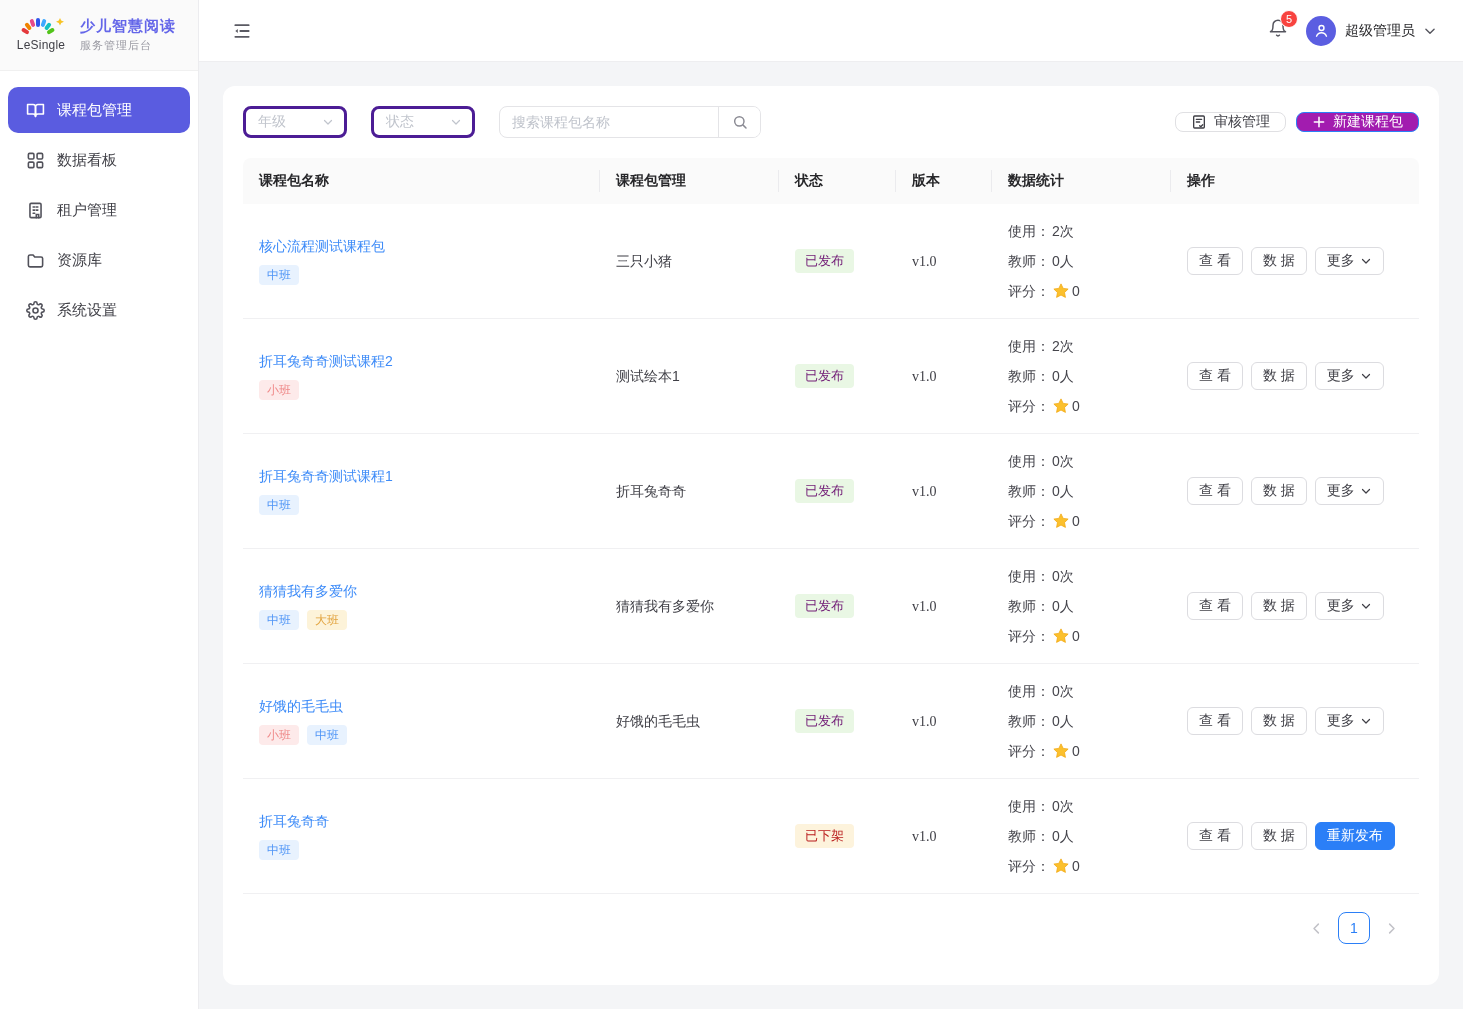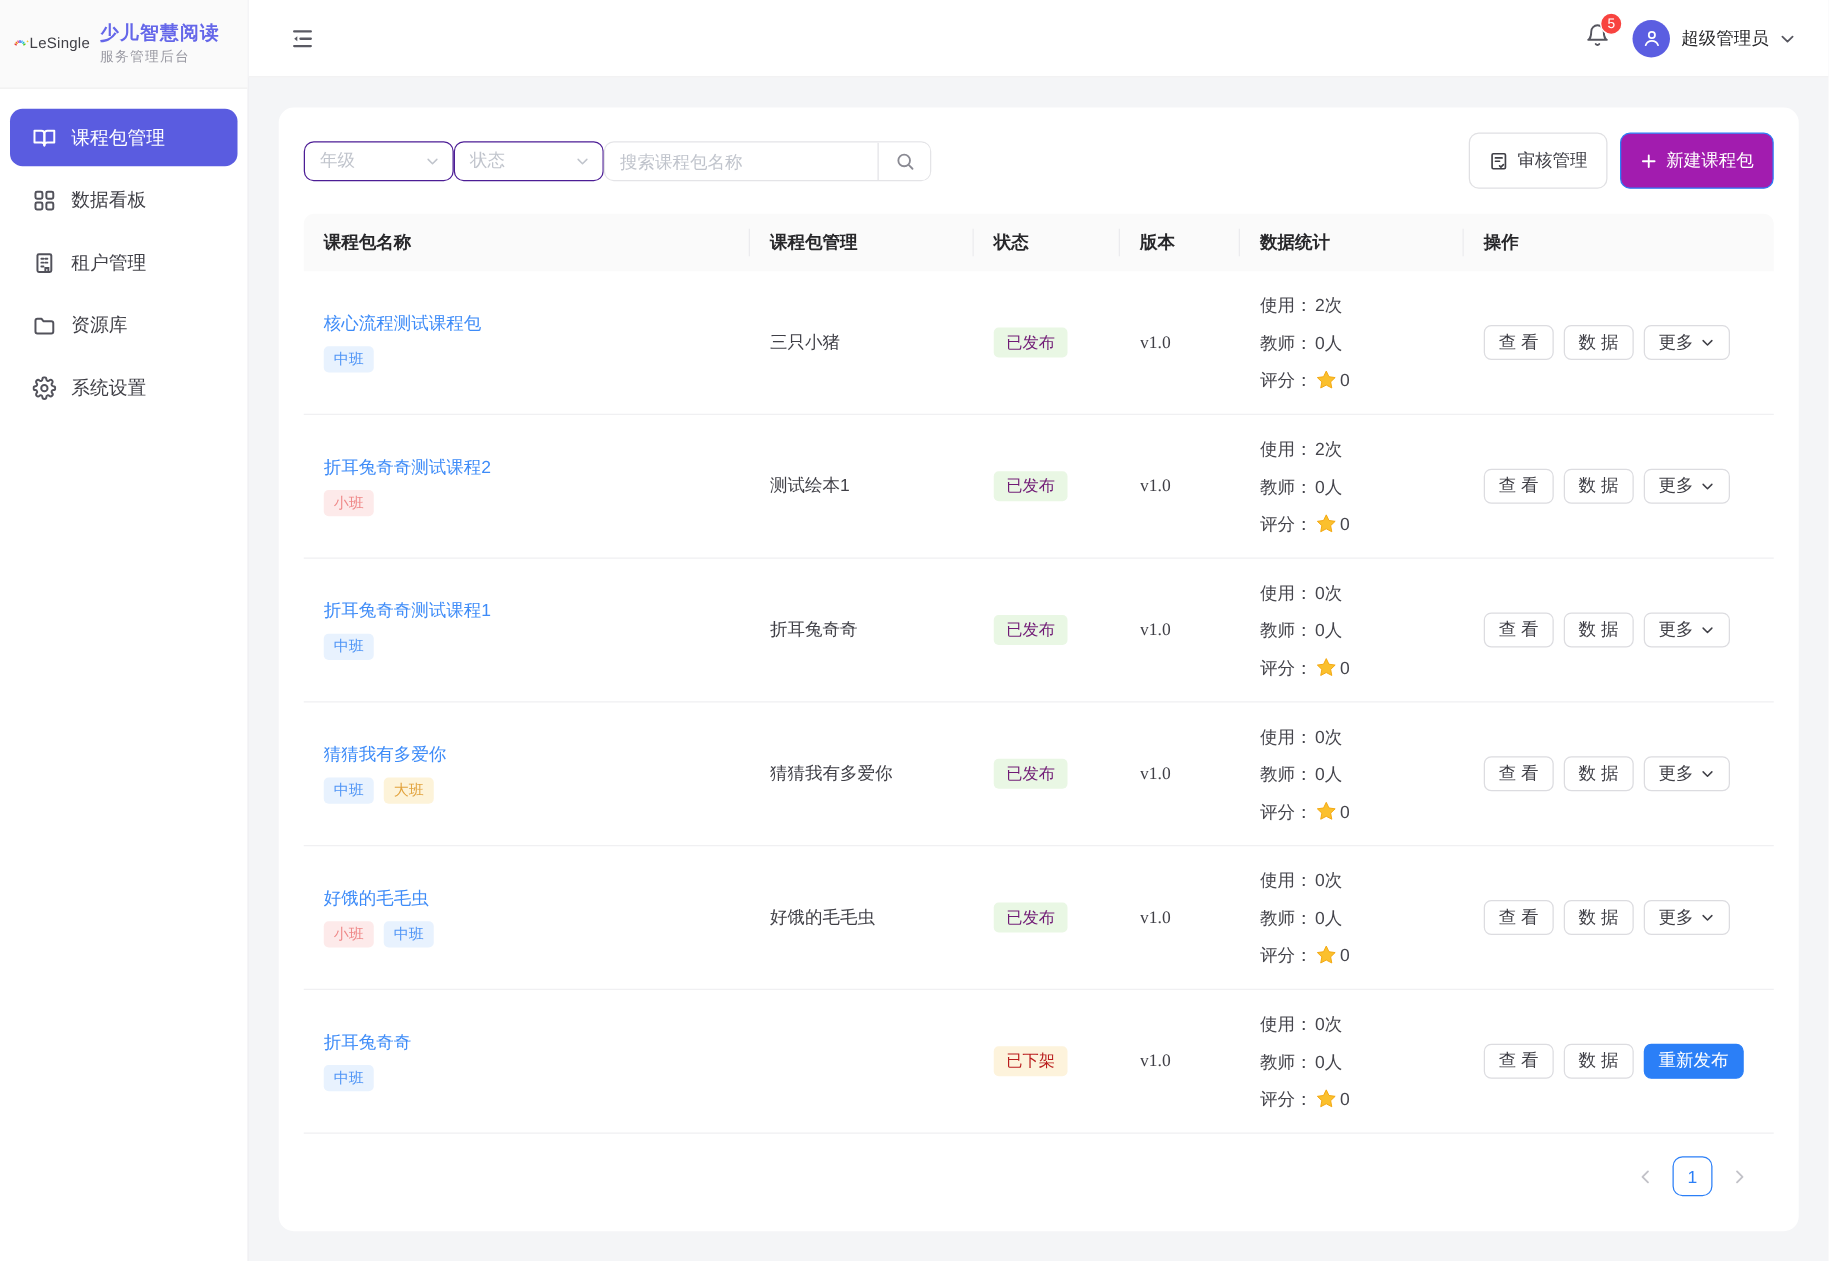--- a/index.html
+++ b/index.html
@@ -2,21 +2,21 @@
 <html><head>
 <meta charset="utf-8">
 <style>
   * { margin:0; padding:0; box-sizing:border-box; }
   html,body { width:1463px; height:1009px; font-family:"Liberation Sans","DejaVu Sans",sans-serif; }
   .app { display:flex; width:1463px; height:1009px; background:#f4f5f7; overflow:hidden; }
 
   
   .sidebar { width:199px; background:#ffffff; border-right:1px solid #ececef; display:flex; flex-direction:column; flex-shrink:0; }
   .logo-area { height:71px; background:#fafafa; border-bottom:1px solid #f0f0f0; display:flex; align-items:center; padding:0 10px; gap:8px; }
-  .logo-mark { display:flex; flex-direction:row; align-items:center; width:62px; }
+  .logo-mark { display:flex; flex-direction:column; align-items:center; width:62px; }
   .logo-mark .word { font-size:12px; color:#3f3f46; letter-spacing:.2px; margin-top:-2px; }
   .logo-titles { display:flex; flex-direction:column; gap:2px; }
   .logo-title { font-size:15px; font-weight:bold; color:#6466e9; letter-spacing:1px; }
   .logo-subtitle { font-size:11px; color:#9a9aa3; letter-spacing:1px; }
   .menu { padding:16px 8px; display:flex; flex-direction:column; gap:4px; }
   .menu-item { height:46px; display:flex; align-items:center; gap:12px; padding:0 0 0 18px; border-radius:10px; color:#3f3f46; font-size:15px; cursor:pointer; }
   .menu-item svg { flex-shrink:0; }
   .menu-item.active { background:#5a5ce0; color:#ffffff; }
 
   
@@ -27,27 +27,27 @@
   .badge { position:absolute; top:-8px; right:-10px; min-width:18px; height:18px; border-radius:9px; background:#f8433f; color:#fff; font-size:11px; display:flex; align-items:center; justify-content:center; padding:0 4px; border:1px solid #fff; }
   .avatar { width:30px; height:30px; border-radius:50%; background:#5b5ee1; display:flex; align-items:center; justify-content:center; margin-right:9px; cursor:pointer; }
   .username { font-size:14px; color:#27272a; margin-right:8px; }
 
   
   .content { flex:1; padding:24px; display:flex; min-height:0; }
   .card { flex:1; background:#ffffff; border-radius:12px; padding:20px; display:flex; flex-direction:column; }
 
   
   .filter-row { display:flex; align-items:center; margin-bottom:20px; }
-  .select-box { width:120px; height:32px; border:1px solid #4c1d95; border-radius:8px; display:flex; align-items:center; justify-content:space-between; padding:0 10px 0 12px; color:#c0c4cc; font-size:14px; background:#fff; margin-right:0; cursor:pointer; }
+  .select-box { width:104px; height:32px; border:3px solid #4c1d95; border-radius:8px; display:flex; align-items:center; justify-content:space-between; padding:0 10px 0 12px; color:#c0c4cc; font-size:14px; background:#fff; margin-right:24px; cursor:pointer; }
   .search-group { width:262px; height:32px; border:1px solid #e4e4e7; border-radius:8px; display:flex; align-items:stretch; overflow:hidden; background:#fff; }
   .search-group input { flex:1; border:none; outline:none; padding:0 12px; font-size:14px; color:#3f3f46; background:transparent; }
   .search-group input::placeholder { color:#c0c4cc; }
   .search-btn { width:42px; display:flex; align-items:center; justify-content:center; border-left:1px solid #e4e4e7; cursor:pointer; background:#fff; }
   .filter-actions { margin-left:auto; display:flex; gap:10px; }
-  .btn { height:45px; display:inline-flex; align-items:center; gap:7px; padding:0 15px; border-radius:8px; font-size:14px; cursor:pointer; border:1px solid #e0e0e3; background:#fff; color:#3f3f46; }
+  .btn { height:20px; display:inline-flex; align-items:center; gap:7px; padding:0 15px; border-radius:8px; font-size:14px; cursor:pointer; border:1px solid #e0e0e3; background:#fff; color:#3f3f46; }
   .btn-primary { background:#a21caf; border-color:#2b7ff7; color:#fff; }
 
   
   .table { display:flex; flex-direction:column; }
   .t-head { display:flex; background:#fafafa; height:46px; align-items:center; border-radius:8px 8px 0 0; }
   .t-head .cell { font-size:14px; font-weight:bold; color:#27272a; position:relative; }
   .t-head .cell:not(:last-child)::after { content:""; position:absolute; right:0; top:50%; transform:translateY(-50%); width:1px; height:22px; background:#ebebee; }
   .cell { padding-left:16px; }
   .col-name { width:357px; flex-shrink:0; }
   .col-book { width:179px; flex-shrink:0; }

